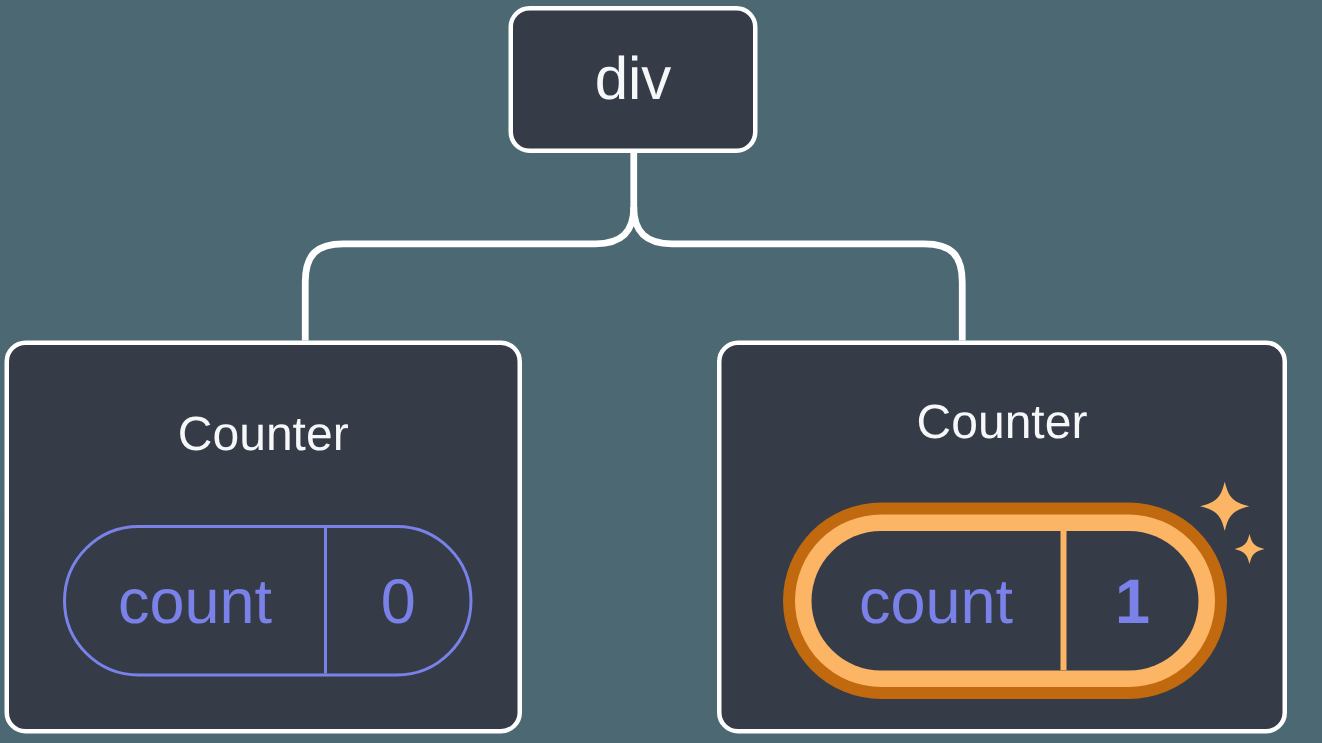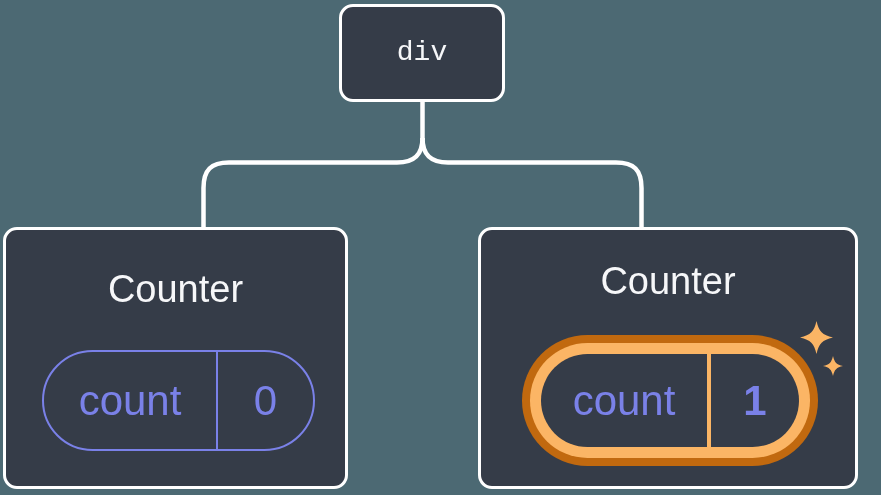--- a/index.html
+++ b/index.html
@@ -27,29 +27,29 @@
     position:absolute;
     background:var(--node-fill);
     border:3px solid var(--line);
     border-radius:14px;
   }
   .node-root{
     left:339px;top:4px;width:166px;height:98px;
     display:flex;align-items:center;justify-content:center;
   }
   .node-root .node-label{
-    color:var(--text);font-size:28px;line-height:1;font-family:Liberation Mono, monospace;
+    color:var(--text);font-size:40px;line-height:1;
   }
   .node-counter-left{left:3px;top:227px;width:345px;height:262px;}
   .node-counter-right{left:478px;top:227px;width:380px;height:262px;}
 
   .counter-title{
     position:absolute;left:0;top:0;width:100%;
     display:flex;align-items:center;justify-content:center;
-    color:var(--text);font-size:38px;
+    color:var(--text);font-size:32px;
   }
   .node-counter-left .counter-title{height:118px;}
   .node-counter-right .counter-title{height:103px;}
 
   
   .pill{
     position:absolute;left:36px;top:120px;
     width:273px;height:101px;
     border:2px solid var(--purple);
     border-radius:50.5px;

